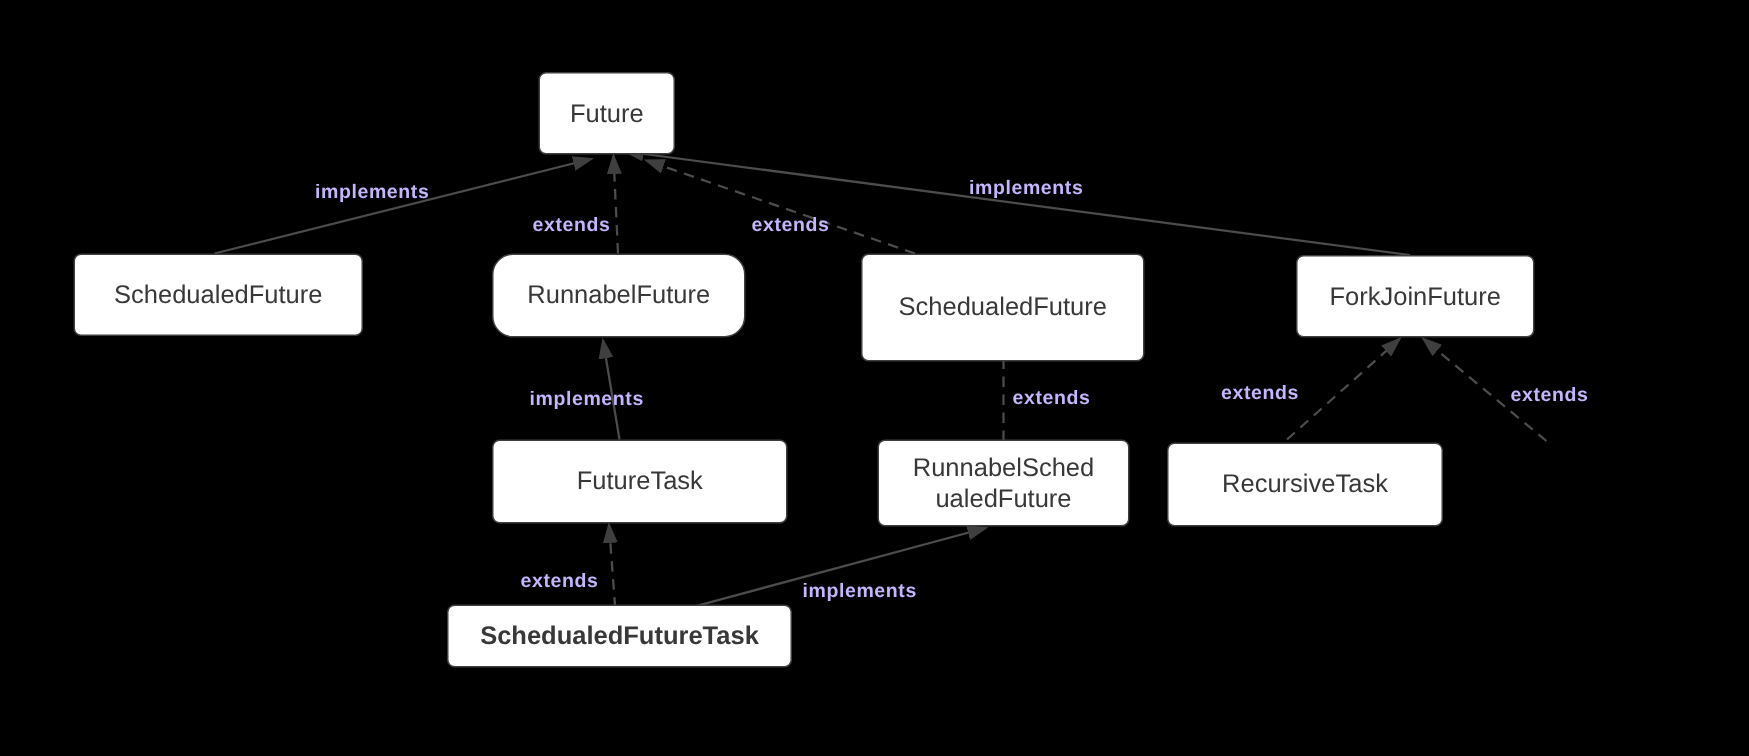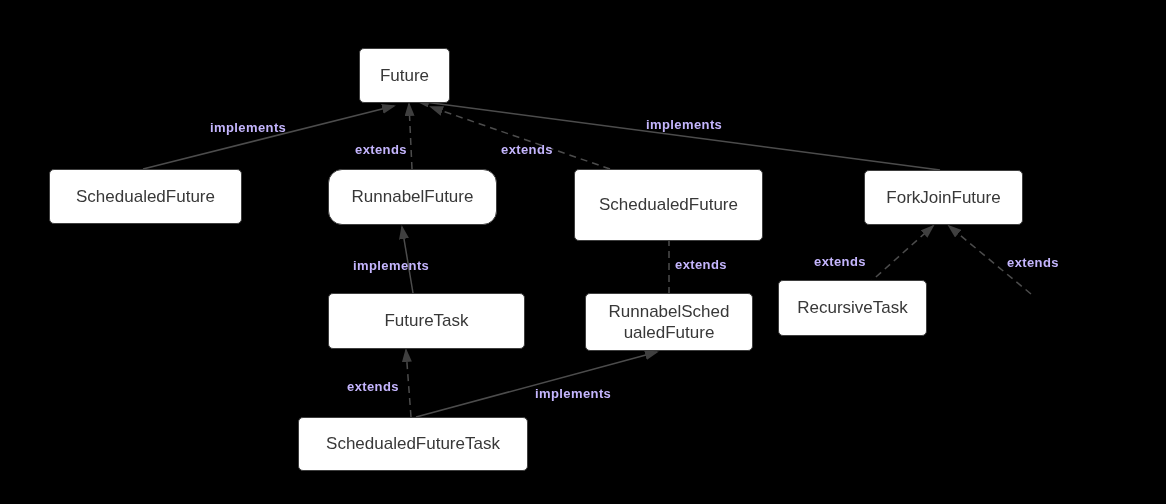--- a/index.html
+++ b/index.html
@@ -80,26 +80,26 @@
   </div>
 
   <div class="node" style="left:328px;top:293px;width:197px;height:56px;">
     <span class="lbl">FutureTask</span>
   </div>
 
   <div class="node" style="left:585px;top:293px;width:168px;height:58px;">
     <span class="lbl wrap">RunnabelSchedualedFuture</span>
   </div>
 
-  <div class="node" style="left:778px;top:280px;width:149px;height:56px;">
+  <div class="node" style="left:778px;top:295px;width:184px;height:56px;">
     <span class="lbl">RecursiveTask</span>
   </div>
 
 
-  <div class="node" style="left:298px;top:417px;width:230px;height:54px;">
+  <div class="node" style="left:298px;top:403px;width:230px;height:42px;font-weight:bold;">
     <span class="lbl">SchedualedFutureTask</span>
   </div>
 
   <span class="edge-label" style="left:210px;top:120px;">implements</span>
   <span class="edge-label" style="left:355px;top:142px;">extends</span>
   <span class="edge-label" style="left:501px;top:142px;">extends</span>
   <span class="edge-label" style="left:646px;top:117px;">implements</span>
   <span class="edge-label" style="left:353px;top:258px;">implements</span>
   <span class="edge-label" style="left:675px;top:257px;">extends</span>
   <span class="edge-label" style="left:814px;top:254px;">extends</span>

